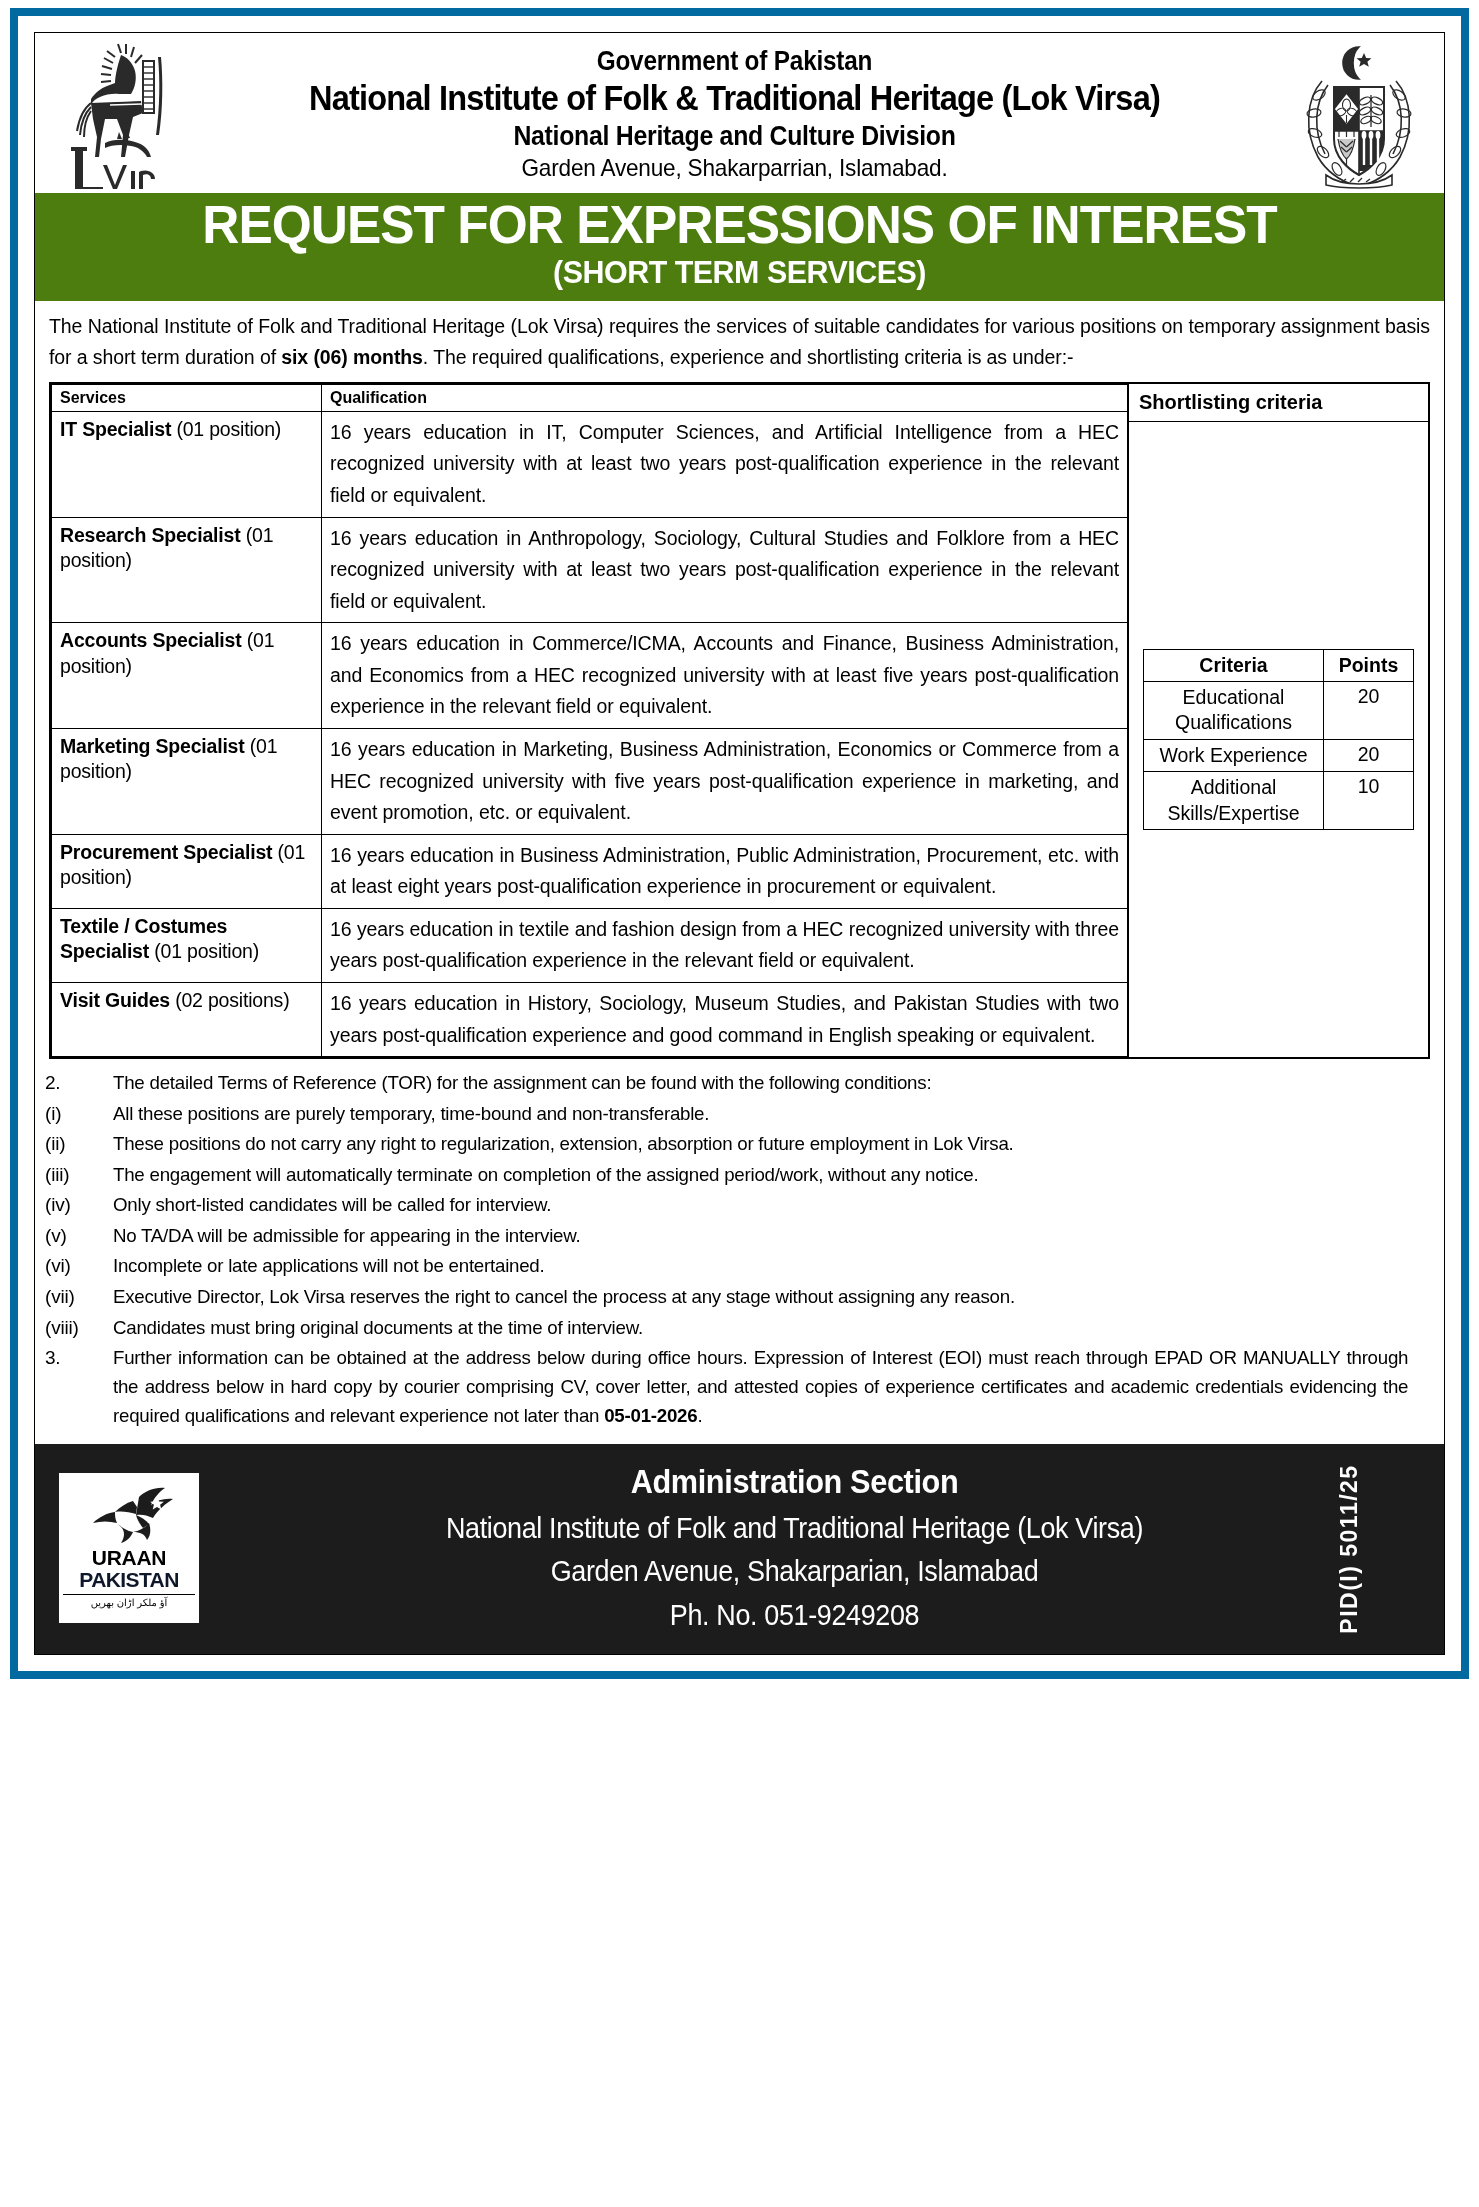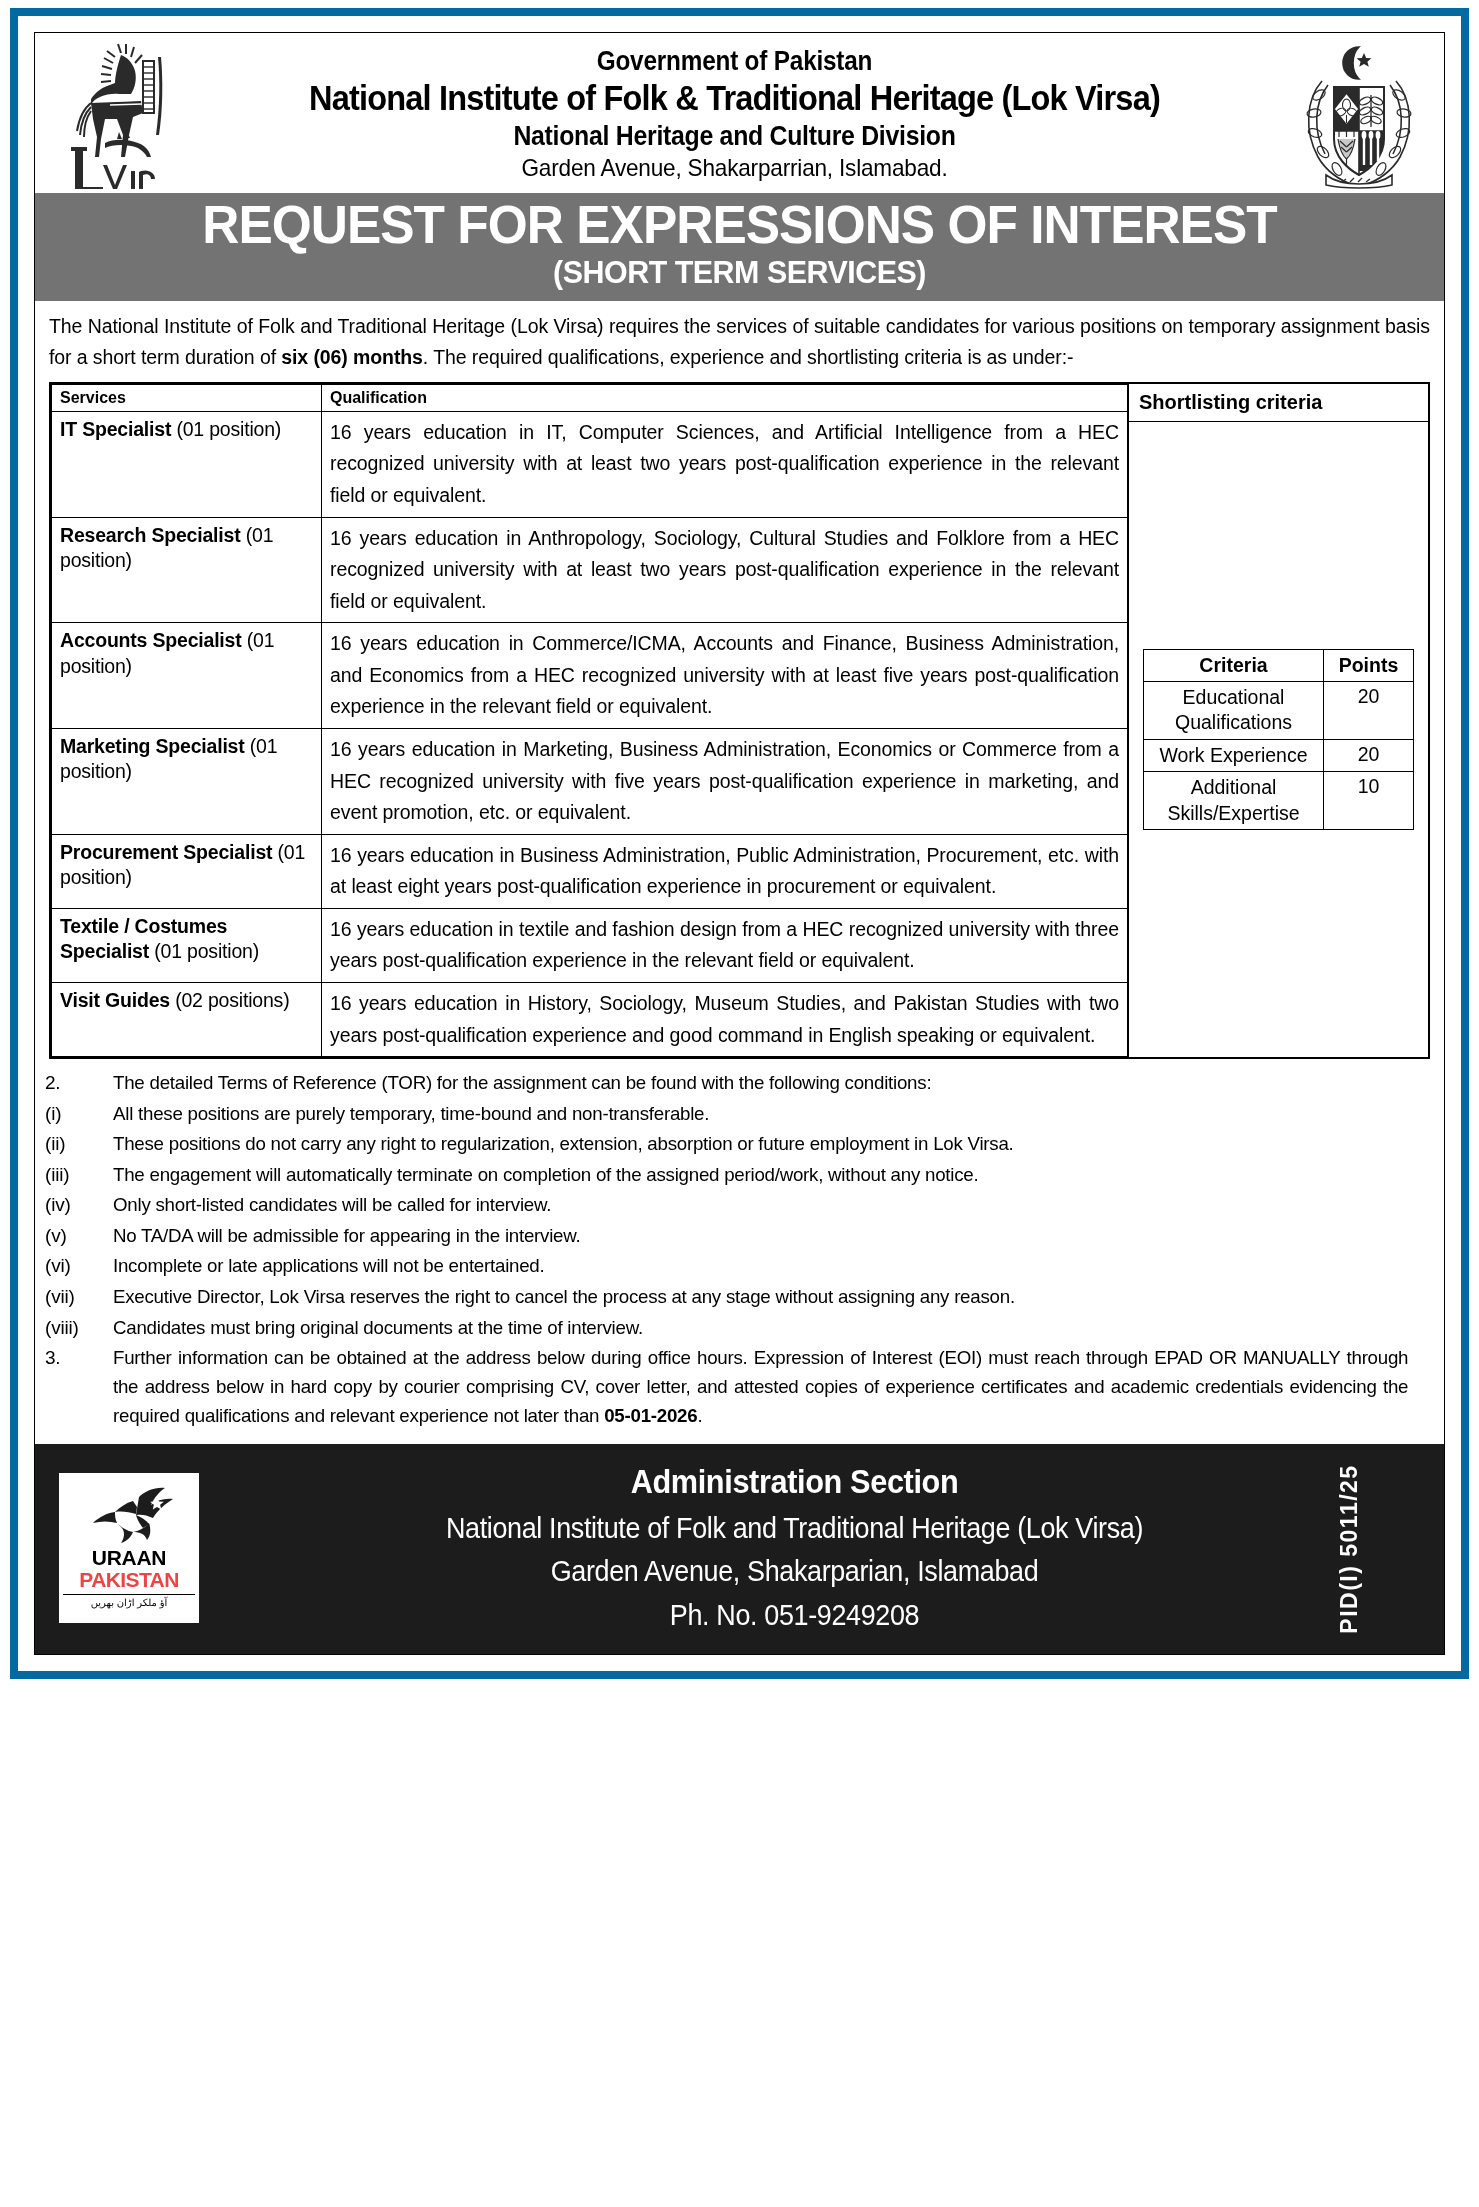--- a/index.html
+++ b/index.html
@@ -69,21 +69,21 @@
   }
   .addr-line {
     font-size: 24px;
     letter-spacing: -0.2px;
     transform: scaleX(0.94);
     margin-top: 4px;
   }
 
   
   .banner {
-    background: #737373;
+    background: #4d7c0f;
     color: #fff;
     text-align: center;
     padding: 4px 6px 10px 6px;
   }
   .banner-main {
     font-size: 53px;
     font-weight: bold;
     letter-spacing: -1px;
     transform: scaleX(0.97);
     line-height: 1.05;
@@ -248,21 +248,21 @@
   }
   .uraan-bird { margin-bottom: 2px; }
   .uraan-t1 {
     color: #000;
     font-size: 21px;
     font-weight: bold;
     letter-spacing: -0.3px;
     line-height: 1.02;
   }
   .uraan-t2 {
-    color: #ef4444;
+    color: #0f172a;
     font-size: 21px;
     font-weight: bold;
     letter-spacing: -0.6px;
     line-height: 1.02;
   }
   .uraan-urdu {
     color: #000;
     font-size: 10px;
     margin-top: 4px;
     border-top: 1px solid #000;

